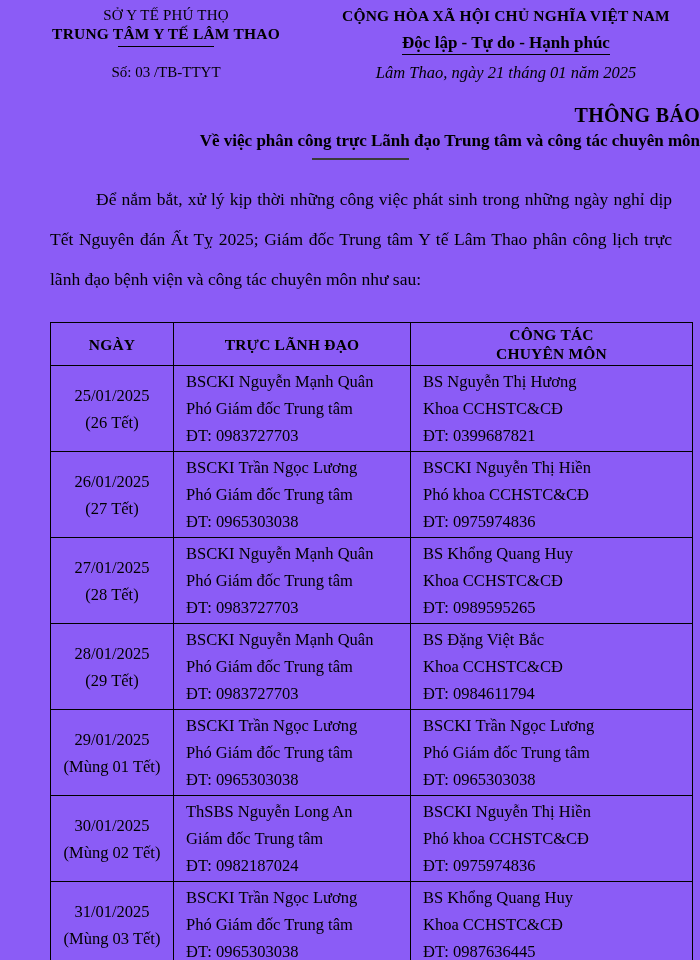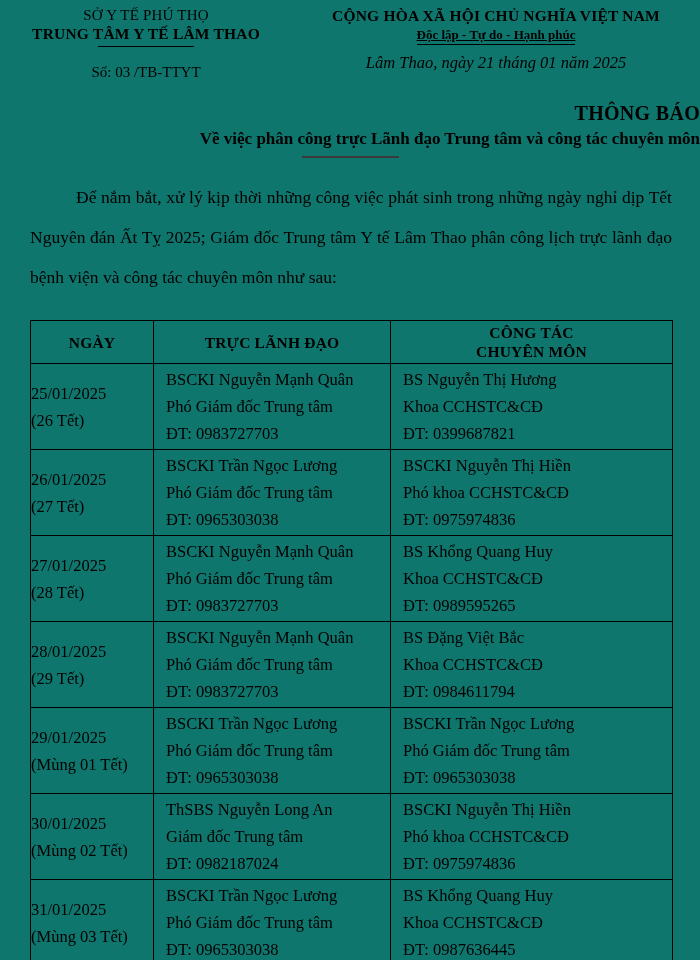--- a/index.html
+++ b/index.html
@@ -1,36 +1,37 @@
 <!DOCTYPE html>
 <html lang="vi"><head>
 <meta charset="utf-8">
 <style>
   * { margin:0; padding:0; box-sizing:border-box; }
   html,body { background:#e8e8e8; }
   .page {
     position:relative;
     width:700px; height:960px;
     margin:0 auto;
-    background:#0f766e;
+    background:#8b5cf6;
     color:#000;
     font-family:"Liberation Serif","DejaVu Serif",serif;
     overflow:hidden;
+    padding-left:20px;
   }
   
   .top-header { display:flex; padding-top:7px; }
   .top-left { width:292px; text-align:center; }
   .top-right { flex:1; text-align:center; }
   .org-parent { font-size:15px; letter-spacing:0.2px; }
   .org-name { font-size:15.5px; font-weight:bold; margin-top:1px; letter-spacing:0.2px; }
   .org-underline { width:96px; border-bottom:1.5px solid #000; margin:3px auto 0; }
   .doc-number { font-size:15px; margin-top:17px; }
   .national-line1 { font-size:15.5px; font-weight:bold; letter-spacing:0.2px; }
-  .motto { display:inline-block; font-size:13px; font-weight:bold; margin-top:2px;
-           padding-bottom:1px; border-bottom:1.5px solid #000;text-decoration:underline; }
+  .motto { display:inline-block; font-size:17px; font-weight:bold; margin-top:8px;
+           padding-bottom:1px; border-bottom:1.5px solid #000; }
   .place-date { font-size:16.5px; font-style:italic; margin-top:8px; }
 
   
   .title-block { text-align:right; margin-top:21px; }
   .notice-title { font-size:20px; font-weight:bold; letter-spacing:0.3px; }
   .notice-sub { font-size:17px; font-weight:bold; margin-top:4px; }
   .title-divider { width:97px; border-bottom:2px solid #3a3a3a; margin:7px auto 0; }
 
   
   .intro {
@@ -57,21 +58,21 @@
   col.c3 { width:282px; }
   th.hdr {
     height:43px;
     font-size:15.5px;
     font-weight:bold;
     text-align:center;
     line-height:19px;
     letter-spacing:0.2px;
   }
   tr.duty-row { height:84px; }
-  td.date-cell { font-size:16.5px; line-height:23px; }
+  td.date-cell { text-align:center; font-size:16.5px; line-height:23px; }
   td.person-cell { padding:2px 4px 2px 12px; font-size:16.5px; }
   .cell-line { line-height:27px; }
 </style>
 </head>
 <body>
 
 <div class="page">
 
   <div class="top-header">
     <div class="top-left">

